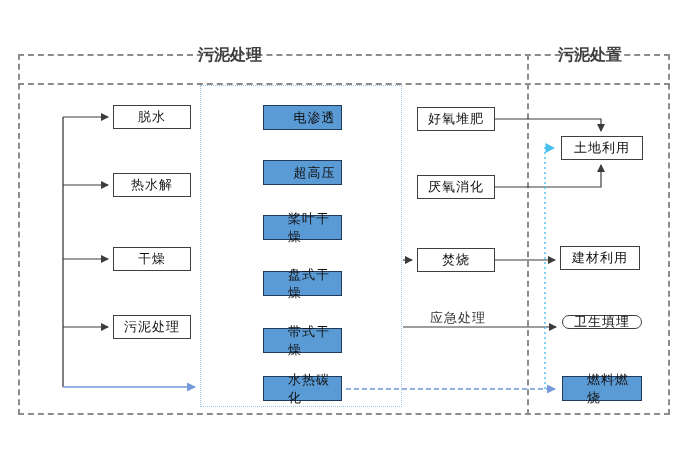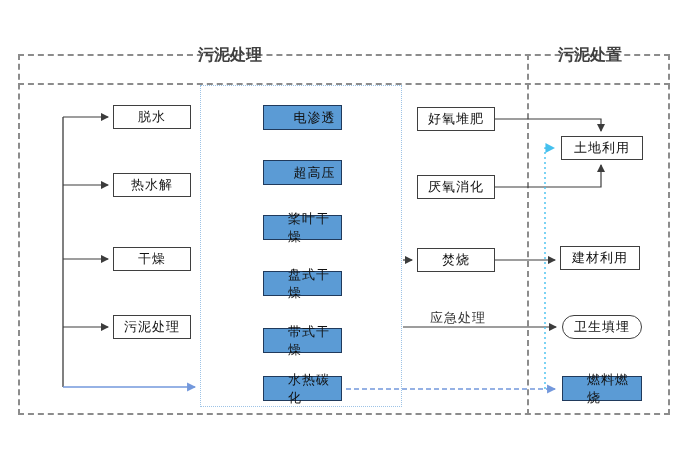--- a/index.html
+++ b/index.html
@@ -101,18 +101,18 @@
   <div class="node blue" style="left:263px;top:271px;width:79px;height:25px;">盘式干燥</div>
   <div class="node blue" style="left:263px;top:376px;width:79px;height:25px;">水热碳化</div>
   <div class="node blue" style="left:263px;top:328px;width:79px;height:25px;">带式干燥</div>
 
   <div class="node" style="left:417px;top:107px;width:78px;height:24px;">好氧堆肥</div>
   <div class="node" style="left:417px;top:175px;width:78px;height:24px;">厌氧消化</div>
   <div class="node" style="left:417px;top:248px;width:78px;height:24px;">焚烧</div>
 
   <div class="node" style="left:560px;top:246px;width:80px;height:24px;">建材利用</div>
   <div class="node" style="left:561px;top:136px;width:82px;height:24px;">土地利用</div>
-  <div class="node" style="left:562px;top:315px;width:80px;height:24px;border-radius:12px;">卫生填埋</div>
+  <div class="node" style="left:562px;top:315px;width:80px;height:14px;border-radius:12px;">卫生填埋</div>
   <div class="node blue" style="left:562px;top:376px;width:80px;height:25px;">燃料燃烧</div>
 
   <div class="edge-label" style="left:420px;top:309px;width:76px;">应急处理</div>
 
 </div>
 
 </body></html>

